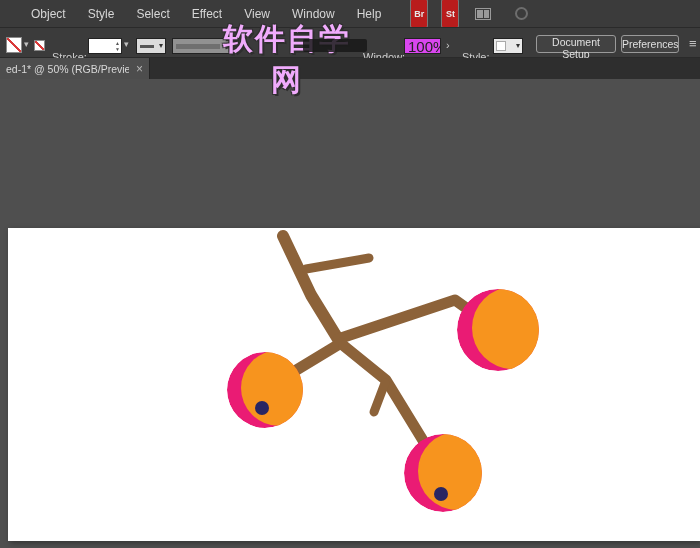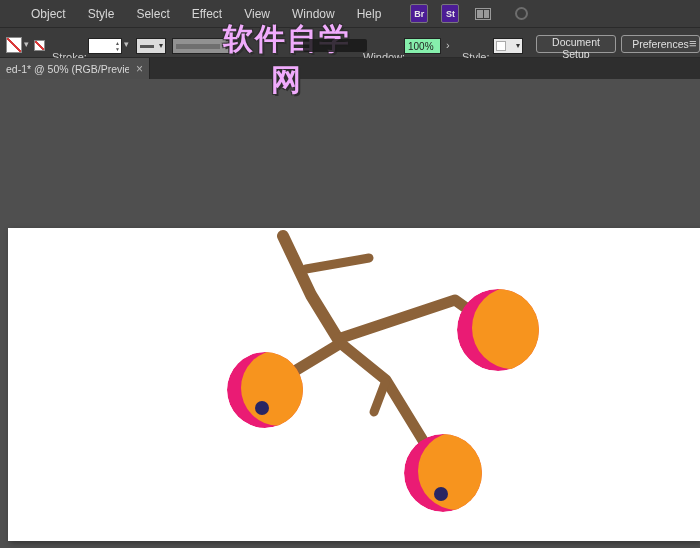--- a/index.html
+++ b/index.html
@@ -12,21 +12,21 @@
   .menubar {
     position: absolute; left: 0; top: 0; width: 700px; height: 27px;
     background: #3b3b3b; display: flex; align-items: center; padding-left: 20px;
   }
   .menu-item {
     color: #d6d6d6; font-size: 12px; padding: 0 11px; height: 100%;
     display: flex; align-items: center; cursor: default; white-space: nowrap;
   }
   .mb-badge {
     display: inline-flex; align-items: center; justify-content: center;
-    width: 18px; height: 19px; background: #4c1d95; border: 1px solid #787878;
+    width: 18px; height: 29px; background: #b91c1c; border: 1px solid #787878;
     border-radius: 2px; color: #e8e8e8; font-size: 9px; font-weight: bold;
   }
   .mb-badge.first { margin-left: 18px; }
   .mb-badge.second { margin-left: 13px; }
   .mb-icon.arrange {
     margin-left: 16px; width: 16px; height: 12px; border: 1px solid #9a9a9a;
     display: inline-flex; gap: 1px; padding: 1px;
   }
   .mb-icon.arrange .pane { flex: 1; background: #9a9a9a; }
   .mb-icon.gpu {
@@ -60,36 +60,36 @@
   }
   .profile-line { position: absolute; left: 3px; right: 11px; top: 6px; height: 3px; background: #555; }
   .brushbox {
     position: absolute; left: 172px; top: 10px; width: 62px; height: 16px;
     background: #919191; border: 1px solid #222;
   }
   .brush-line { position: absolute; left: 3px; right: 13px; top: 5px; height: 5px; background: #6f6f6f; }
   .dd-in { position: absolute; right: 2px; top: 3px; font-size: 8px; line-height: 8px; color: #333; }
   .opacity-input {
     position: absolute; left: 404px; top: 10px; width: 37px; height: 16px;
-    border: 1px solid #222; background: #86efac; color: #222; font-size: 10px;
+    border: 1px solid #222; background: #d946ef; color: #222; font-size: 15px;
     padding-left: 3px; font-family: "Liberation Sans", sans-serif;
   }
   .chev-r { position: absolute; left: 446px; top: 11px; color: #c8c8c8; font-size: 11px; }
   .stylebox {
     position: absolute; left: 493px; top: 10px; width: 30px; height: 16px;
     background: #e9e9e9; border: 1px solid #222;
   }
   .style-swatch { position: absolute; left: 2px; top: 2px; width: 10px; height: 10px; background: #fff; border: 1px solid #aaa; }
   .cbtn {
     position: absolute; top: 7px; height: 18px; background: #424242;
     border: 1px solid #9a9a9a; border-radius: 3px; color: #e0e0e0;
     font-size: 10.5px; font-family: "Liberation Sans", sans-serif; cursor: default;
   }
   .cbtn.doc { left: 536px; width: 80px; }
-  .cbtn.pref { left: 621px; width: 79px; }
+  .cbtn.pref { left: 621px; width: 58px; }
   .panel-menu { position: absolute; left: 689px; top: 8px; color: #c0c0c0; font-size: 13px; }
 
   
   .watermark { position: absolute; left: 0; top: 0; width: 700px; height: 80px; pointer-events: none; z-index: 50; }
   .wm-title {
     position: absolute; left: 213px; top: 19px; width: 148px; text-align: center;
     font-size: 30px; font-weight: bold; color: #f0abfc; letter-spacing: 2px;
     text-shadow: 2px 2px 0 rgba(45,45,45,.95), -1px -1px 0 rgba(45,45,45,.9),
                  1px -1px 0 rgba(45,45,45,.9), -1px 1px 0 rgba(45,45,45,.9);
   }

